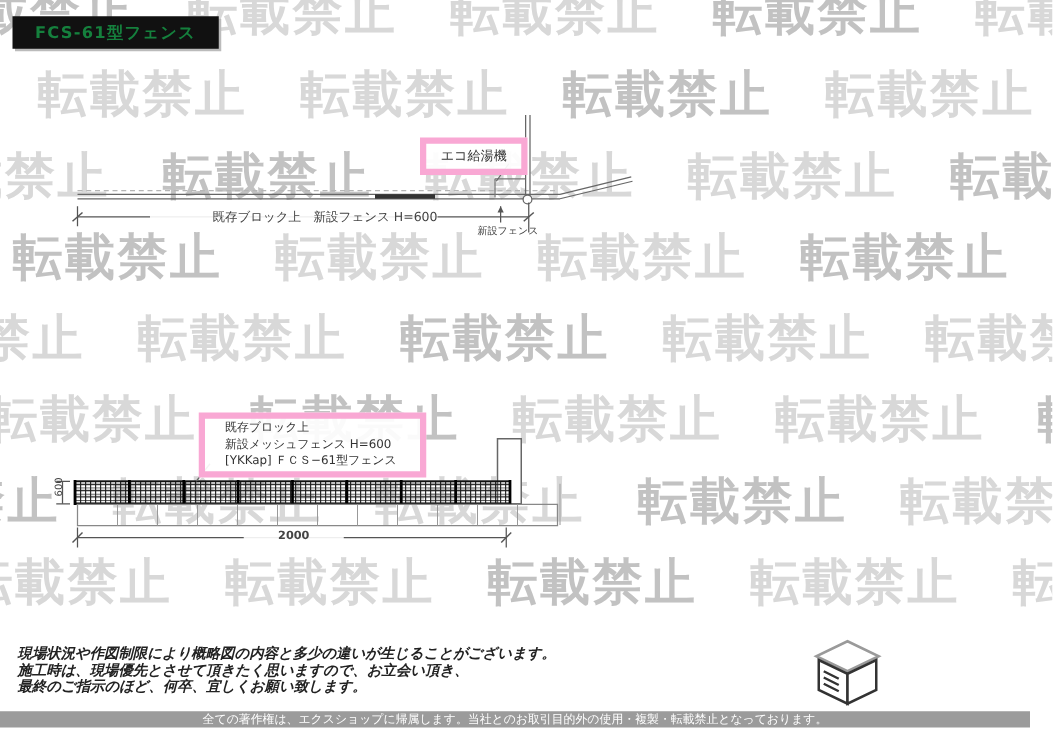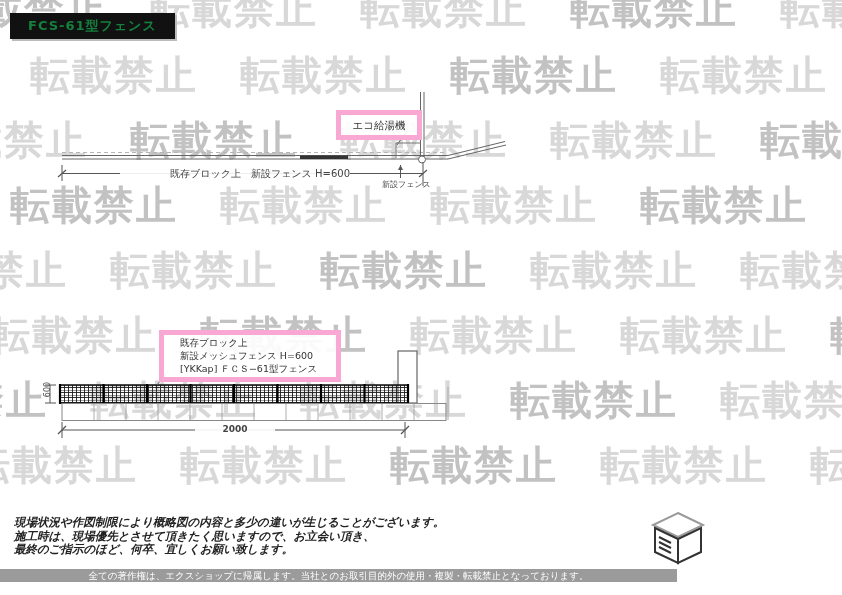--- a/index.html
+++ b/index.html
@@ -53,21 +53,21 @@
     font-size:11.5px; font-weight:bold; color:#222; line-height:13.5px; white-space:nowrap;font-style:italic;
   }
 
   .logo { position:absolute; left:650px; top:511px; z-index:3; display:flex; }
   .logo-text { margin-left:6px; }
   .logo-name { font-size:21px; letter-spacing:7px; font-weight:600; color:#3a3a3a; line-height:22px; }
   .logo-url { font-size:7.5px; letter-spacing:1.6px; color:#4a4a4a; margin-top:1px; }
   .logo-contact { font-size:11px; font-weight:bold; color:#222; text-align:right; margin-top:3px; }
 
   .footer-bar {
-    position:absolute; left:0; top:569px; width:677px; height:13px; z-index:3;
+    position:absolute; left:0; top:569px; width:824px; height:13px; z-index:3;
     background:#9b9b9b; color:#fff; font-size:9.5px; line-height:13px; text-align:center;
     white-space:nowrap;
   }
 </style>
 </head>
 <body>
 
 <div class="page">
 
   <div id="wm-layer">

